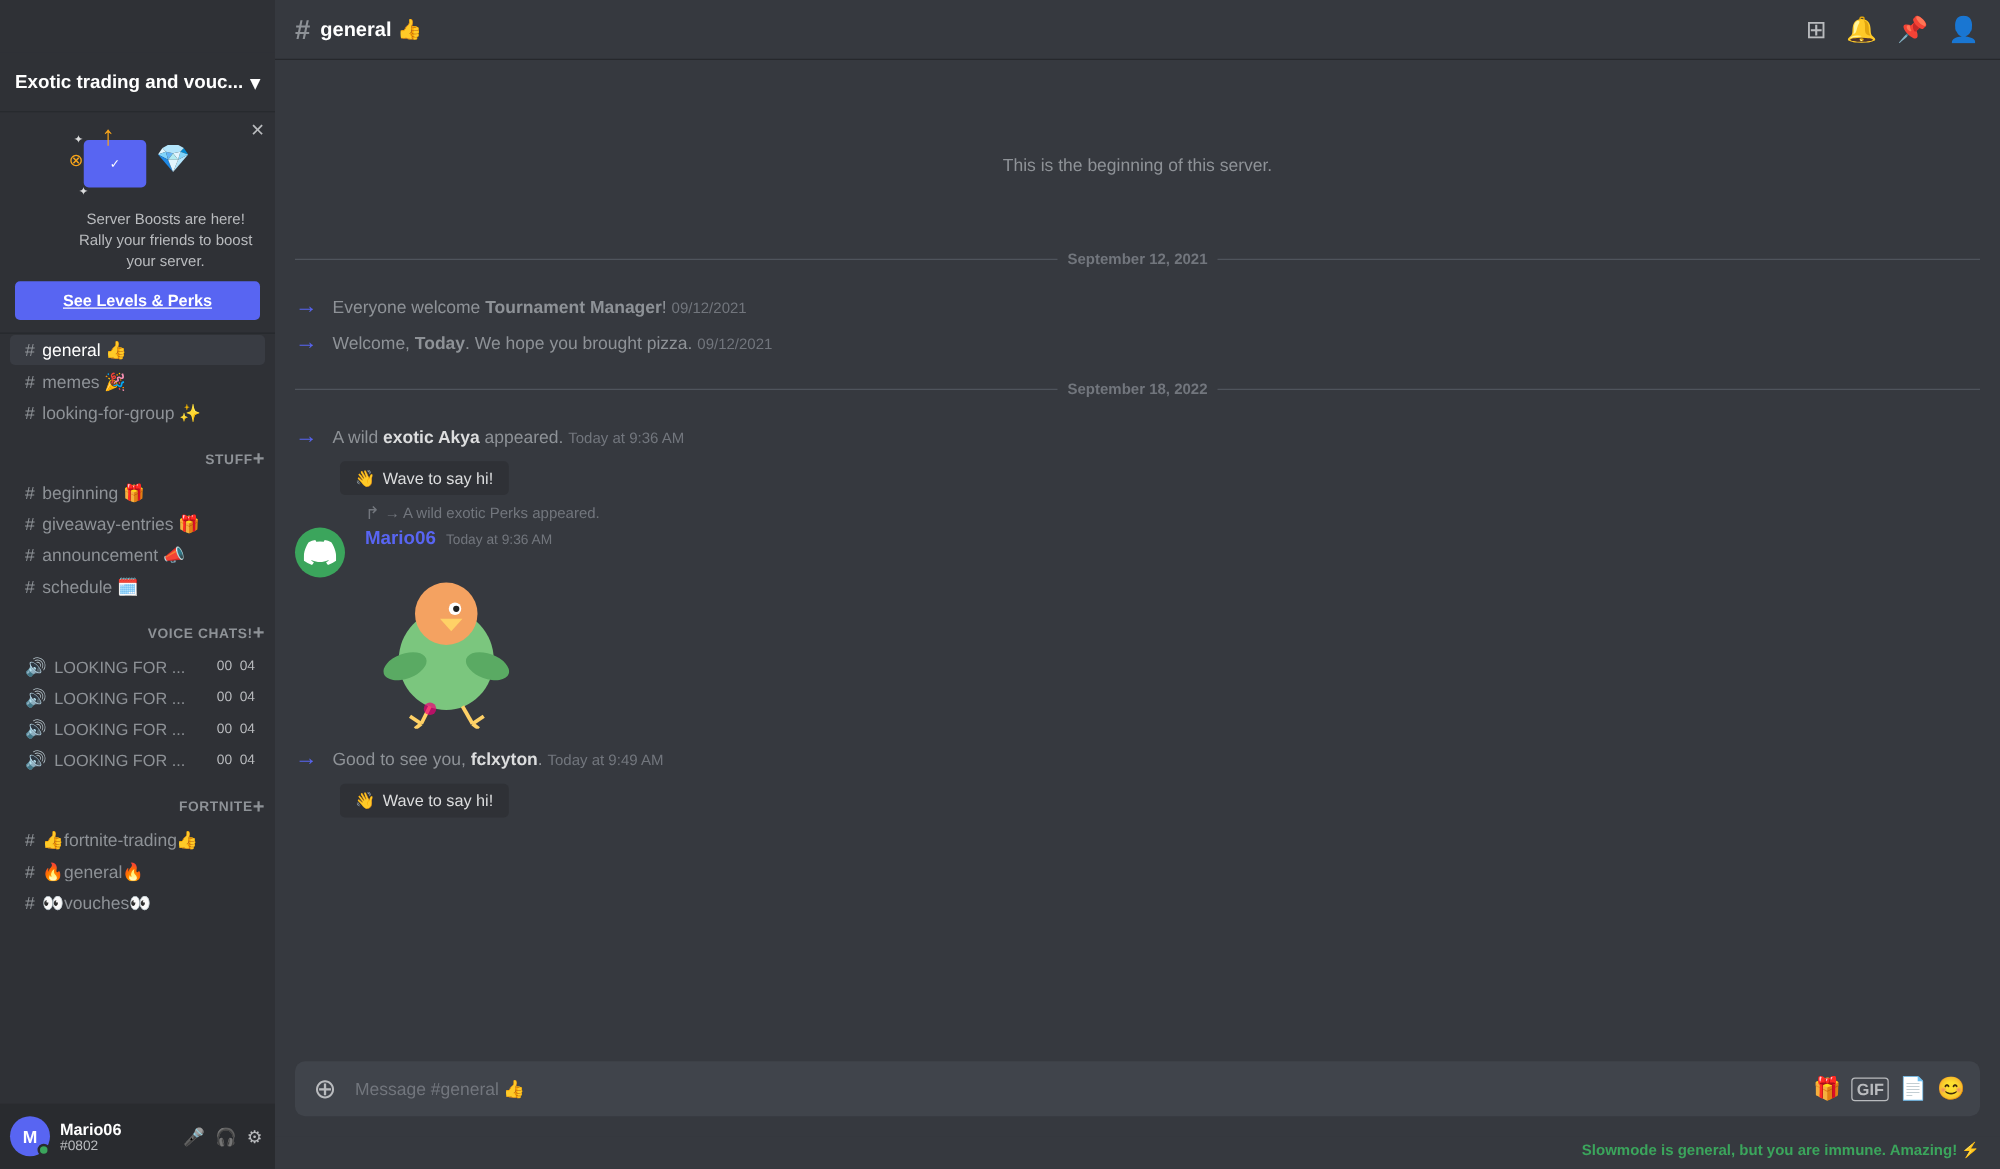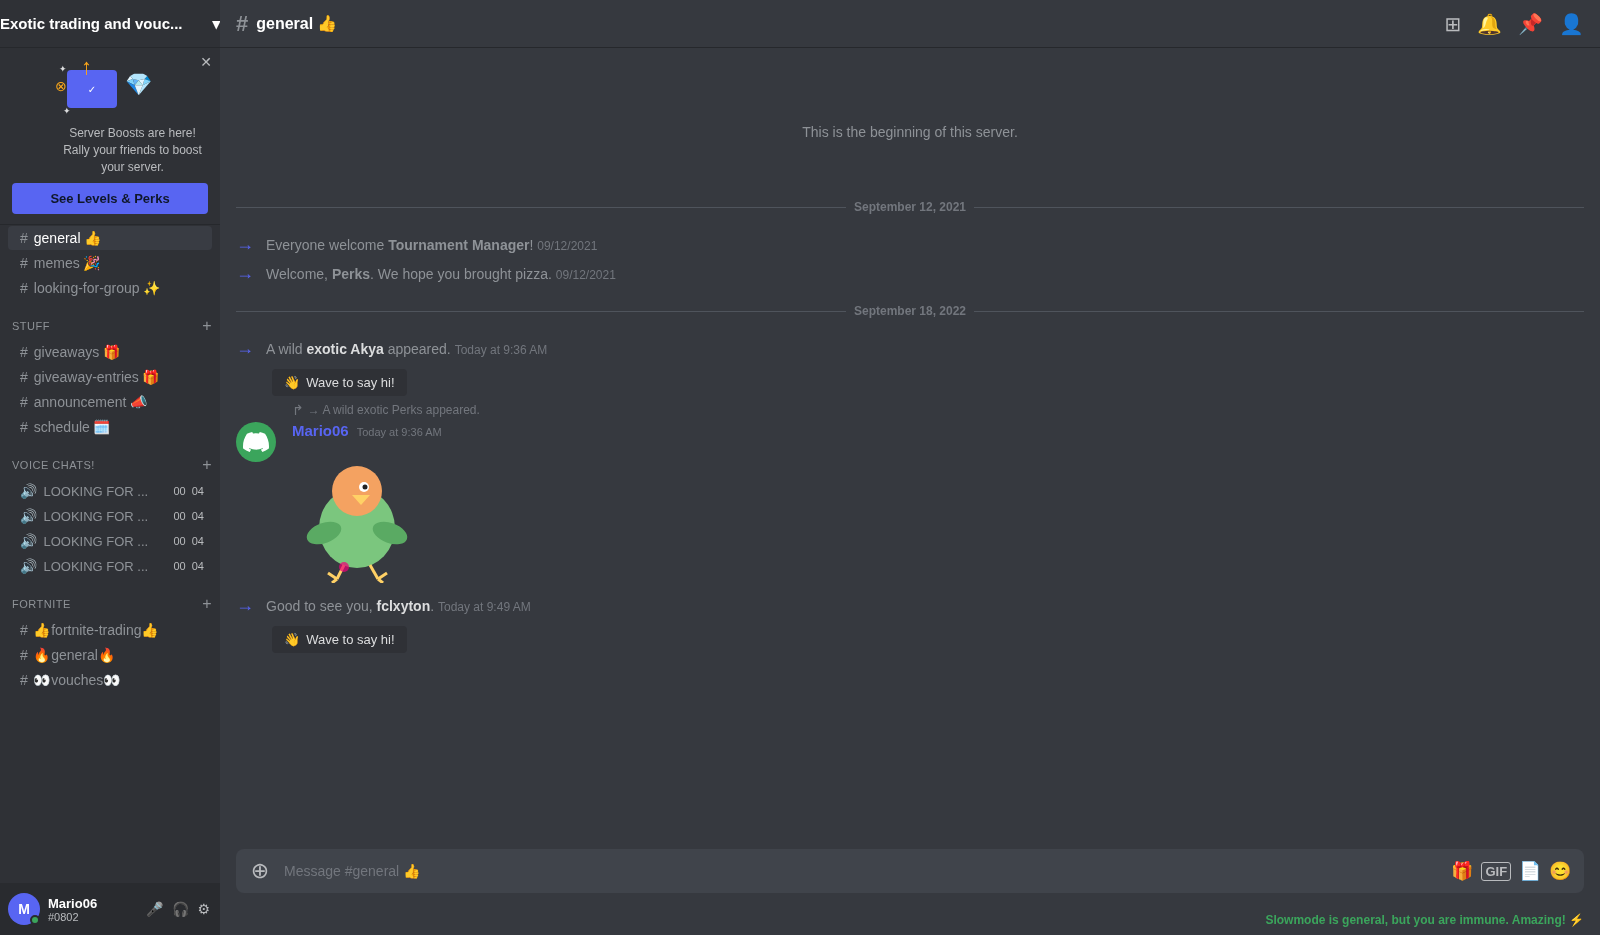--- a/index.html
+++ b/index.html
@@ -4,42 +4,42 @@
   <style>
     * { box-sizing: border-box; margin: 0; padding: 0; }
     body { font-family: 'Segoe UI', Arial, sans-serif; background: #36393f; color: #dcddde; height: 935px; width: 1600px; overflow: hidden; display: flex; flex-direction: column; }
 
     .app { display: flex; flex-direction: row; height: 100%; width: 100%; }
 
     
     .sidebar { width: 220px; background: #2f3136; display: flex; flex-direction: column; flex-shrink: 0; overflow: hidden; }
 
     
-    .server-header { background: #2f3136; padding: 0 0; height: 48px; display: flex; align-items: center; justify-content: space-between; border-bottom: 1px solid #26282c; font-weight: 700; font-size: 15px; color: #fff; flex-shrink: 0; cursor: pointer; }
+    .server-header { background: #2f3136; padding: 0 12px; height: 48px; display: flex; align-items: center; justify-content: space-between; border-bottom: 1px solid #26282c; font-weight: 700; font-size: 15px; color: #fff; flex-shrink: 0; cursor: pointer; margin-top: 42px; }
 
     
     .boost-banner { background: #2f3136; padding: 12px 12px 10px; position: relative; border-bottom: 1px solid #26282c; flex-shrink: 0; }
     .boost-banner-close { position: absolute; top: 6px; right: 8px; color: #b9bbbe; cursor: pointer; font-size: 14px; }
     .boost-text { font-size: 12px; color: #b9bbbe; text-align: center; margin-bottom: 8px; line-height: 1.4; margin-left: 45px; }
-    .boost-btn { background: #5865f2; color: #0f172a; border: none; border-radius: 4px; padding: 8px 0; width: 100%; cursor: pointer; font-size: 13px; font-weight: 600; }
+    .boost-btn { background: #5865f2; color: #ffffff; border: none; border-radius: 4px; padding: 8px 0; width: 100%; cursor: pointer; font-size: 13px; font-weight: 600; text-decoration: underline; }
 
     
     .channel-list { flex: 1; overflow-y: auto; padding-bottom: 60px; }
     .channel-list::-webkit-scrollbar { width: 4px; }
     .channel-list::-webkit-scrollbar-thumb { background: #202225; border-radius: 2px; }
 
     .channel-item { display: flex; align-items: center; padding: 4px 8px 4px 12px; margin: 1px 8px; border-radius: 4px; cursor: pointer; color: #8e9297; font-size: 14px; gap: 6px; }
     .channel-item:hover, .channel-item.active { background: #393c43; color: #dcddde; }
     .channel-item.active { background: #393c43; color: #fff; }
     .channel-item .channel-icon { font-size: 14px; color: #8e9297; }
     .channel-item .channel-name { flex: 1; overflow: hidden; text-overflow: ellipsis; white-space: nowrap; }
     .channel-item .channel-actions { display: flex; gap: 4px; opacity: 0; }
     .channel-item .channel-actions span { color: #b9bbbe; font-size: 12px; cursor: pointer; }
 
-    .category-header { display: flex; align-items: center; padding: 16px 8px 4px 12px; cursor: pointer; font-size: 11px; font-weight: 400; color: #8e9297; text-transform: uppercase; letter-spacing: 0.5px; justify-content: space-between; }
+    .category-header { display: flex; align-items: center; padding: 16px 8px 4px 12px; cursor: pointer; font-size: 11px; font-weight: 700; color: #8e9297; text-transform: uppercase; letter-spacing: 0.5px; justify-content: flex-end; }
     .category-header .plus { font-size: 16px; color: #8e9297; }
 
     .voice-channel-item { display: flex; align-items: center; padding: 4px 8px 4px 12px; margin: 1px 8px; border-radius: 4px; cursor: pointer; color: #8e9297; font-size: 14px; gap: 6px; }
     .voice-channel-item .vc-name { flex: 1; overflow: hidden; text-overflow: ellipsis; white-space: nowrap; font-size: 13px; }
     .voice-channel-item .vc-counts { display: flex; gap: 4px; font-size: 11px; color: #b9bbbe; }
 
     
     .user-area { position: absolute; bottom: 0; width: 220px; height: 52px; background: #292b2f; display: flex; align-items: center; padding: 0 8px; gap: 8px; }
     .user-avatar { width: 32px; height: 32px; border-radius: 50%; background: #5865f2; display: flex; align-items: center; justify-content: center; font-size: 14px; color: #fff; font-weight: 700; position: relative; }
     .user-avatar .status-dot { position: absolute; bottom: 0; right: 0; width: 10px; height: 10px; background: #3ba55c; border: 2px solid #292b2f; border-radius: 50%; }
@@ -161,21 +161,21 @@
         <span class="channel-icon">#</span>
         <span class="channel-name">looking-for-group ✨</span>
       </div>
 
       <div class="category-header">
         <span>STUFF</span>
         <span class="plus">+</span>
       </div>
       <div class="channel-item">
         <span class="channel-icon">#</span>
-        <span class="channel-name">giveaways 🎁</span>
+        <span class="channel-name">beginning 🎁</span>
       </div>
       <div class="channel-item">
         <span class="channel-icon">#</span>
         <span class="channel-name">giveaway-entries 🎁</span>
       </div>
       <div class="channel-item">
         <span class="channel-icon">#</span>
         <span class="channel-name">announcement 📣</span>
       </div>
       <div class="channel-item">
@@ -269,21 +269,21 @@
         <span class="date-divider-text">September 12, 2021</span>
         <div class="date-divider-line"></div>
       </div>
 
       <div class="system-message">
         <span class="system-arrow">→</span>
         <span class="system-message-text">Everyone welcome <strong>Tournament Manager</strong>! <span style="color:#72767d; font-size:12px;">09/12/2021</span></span>
       </div>
       <div class="system-message">
         <span class="system-arrow">→</span>
-        <span class="system-message-text">Welcome, <strong>Perks</strong>. We hope you brought pizza. <span style="color:#72767d; font-size:12px;">09/12/2021</span></span>
+        <span class="system-message-text">Welcome, <strong>Today</strong>. We hope you brought pizza. <span style="color:#72767d; font-size:12px;">09/12/2021</span></span>
       </div>
 
       <div class="date-divider">
         <div class="date-divider-line"></div>
         <span class="date-divider-text">September 18, 2022</span>
         <div class="date-divider-line"></div>
       </div>
 
       <div class="system-message">
         <span class="system-arrow">→</span>

